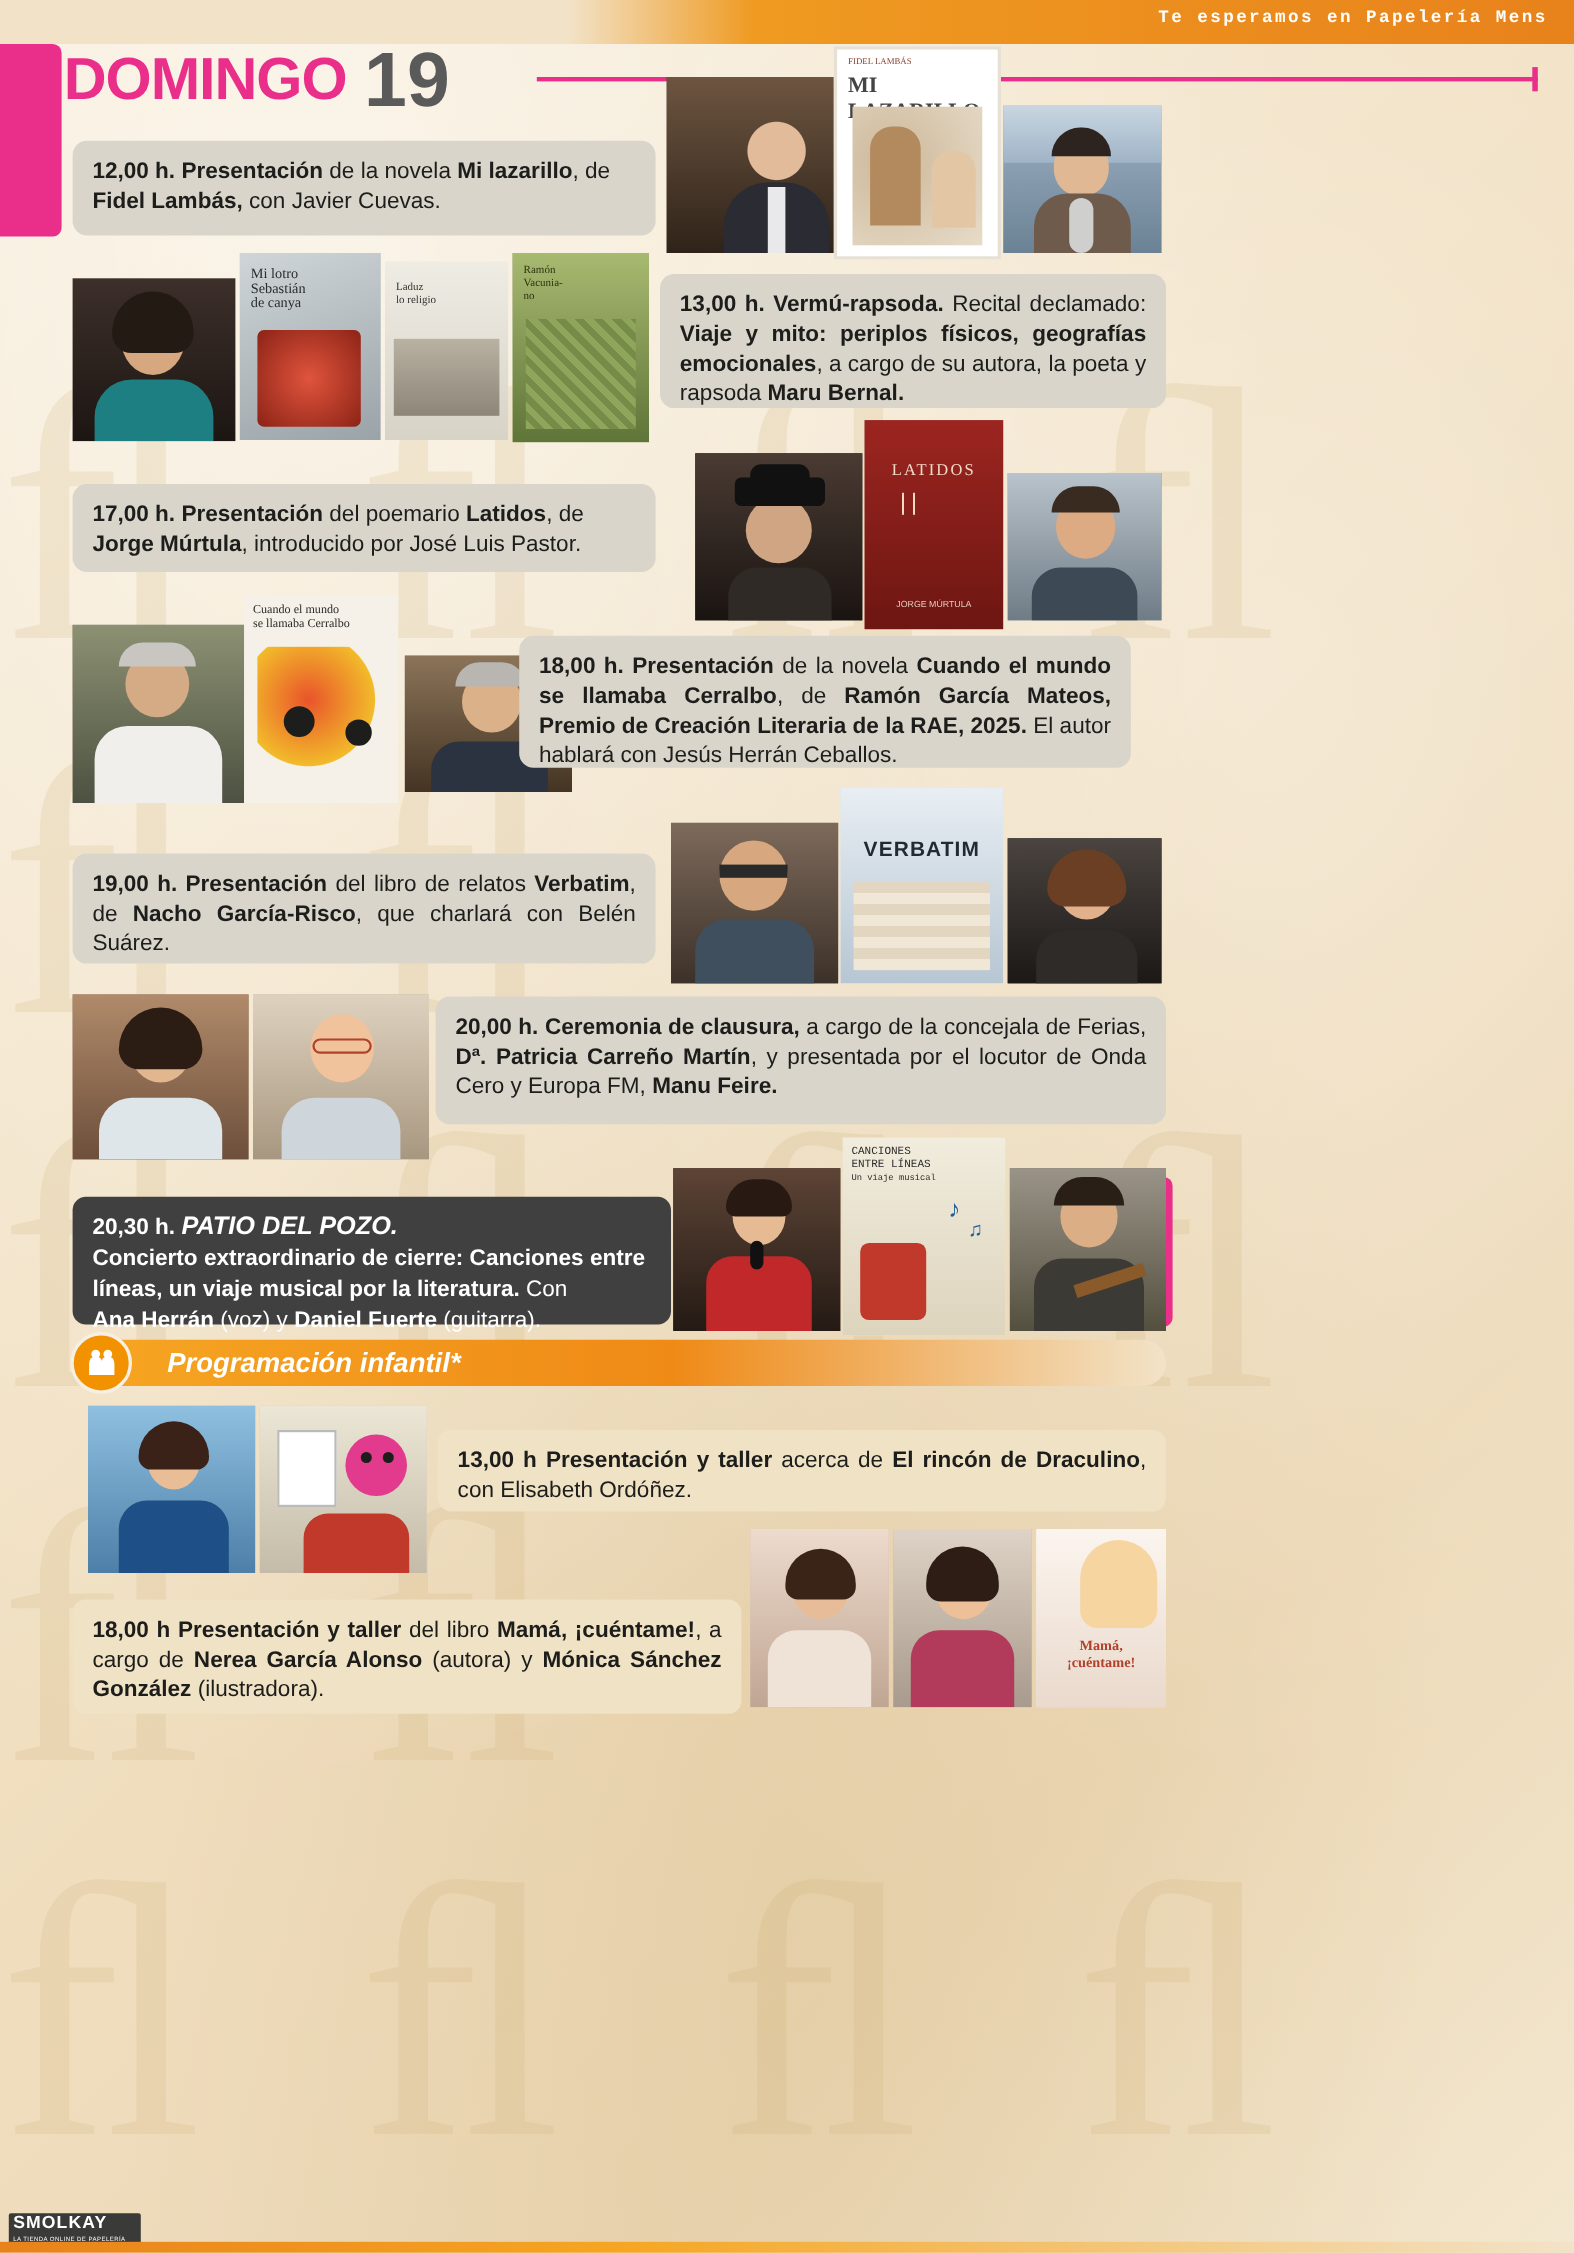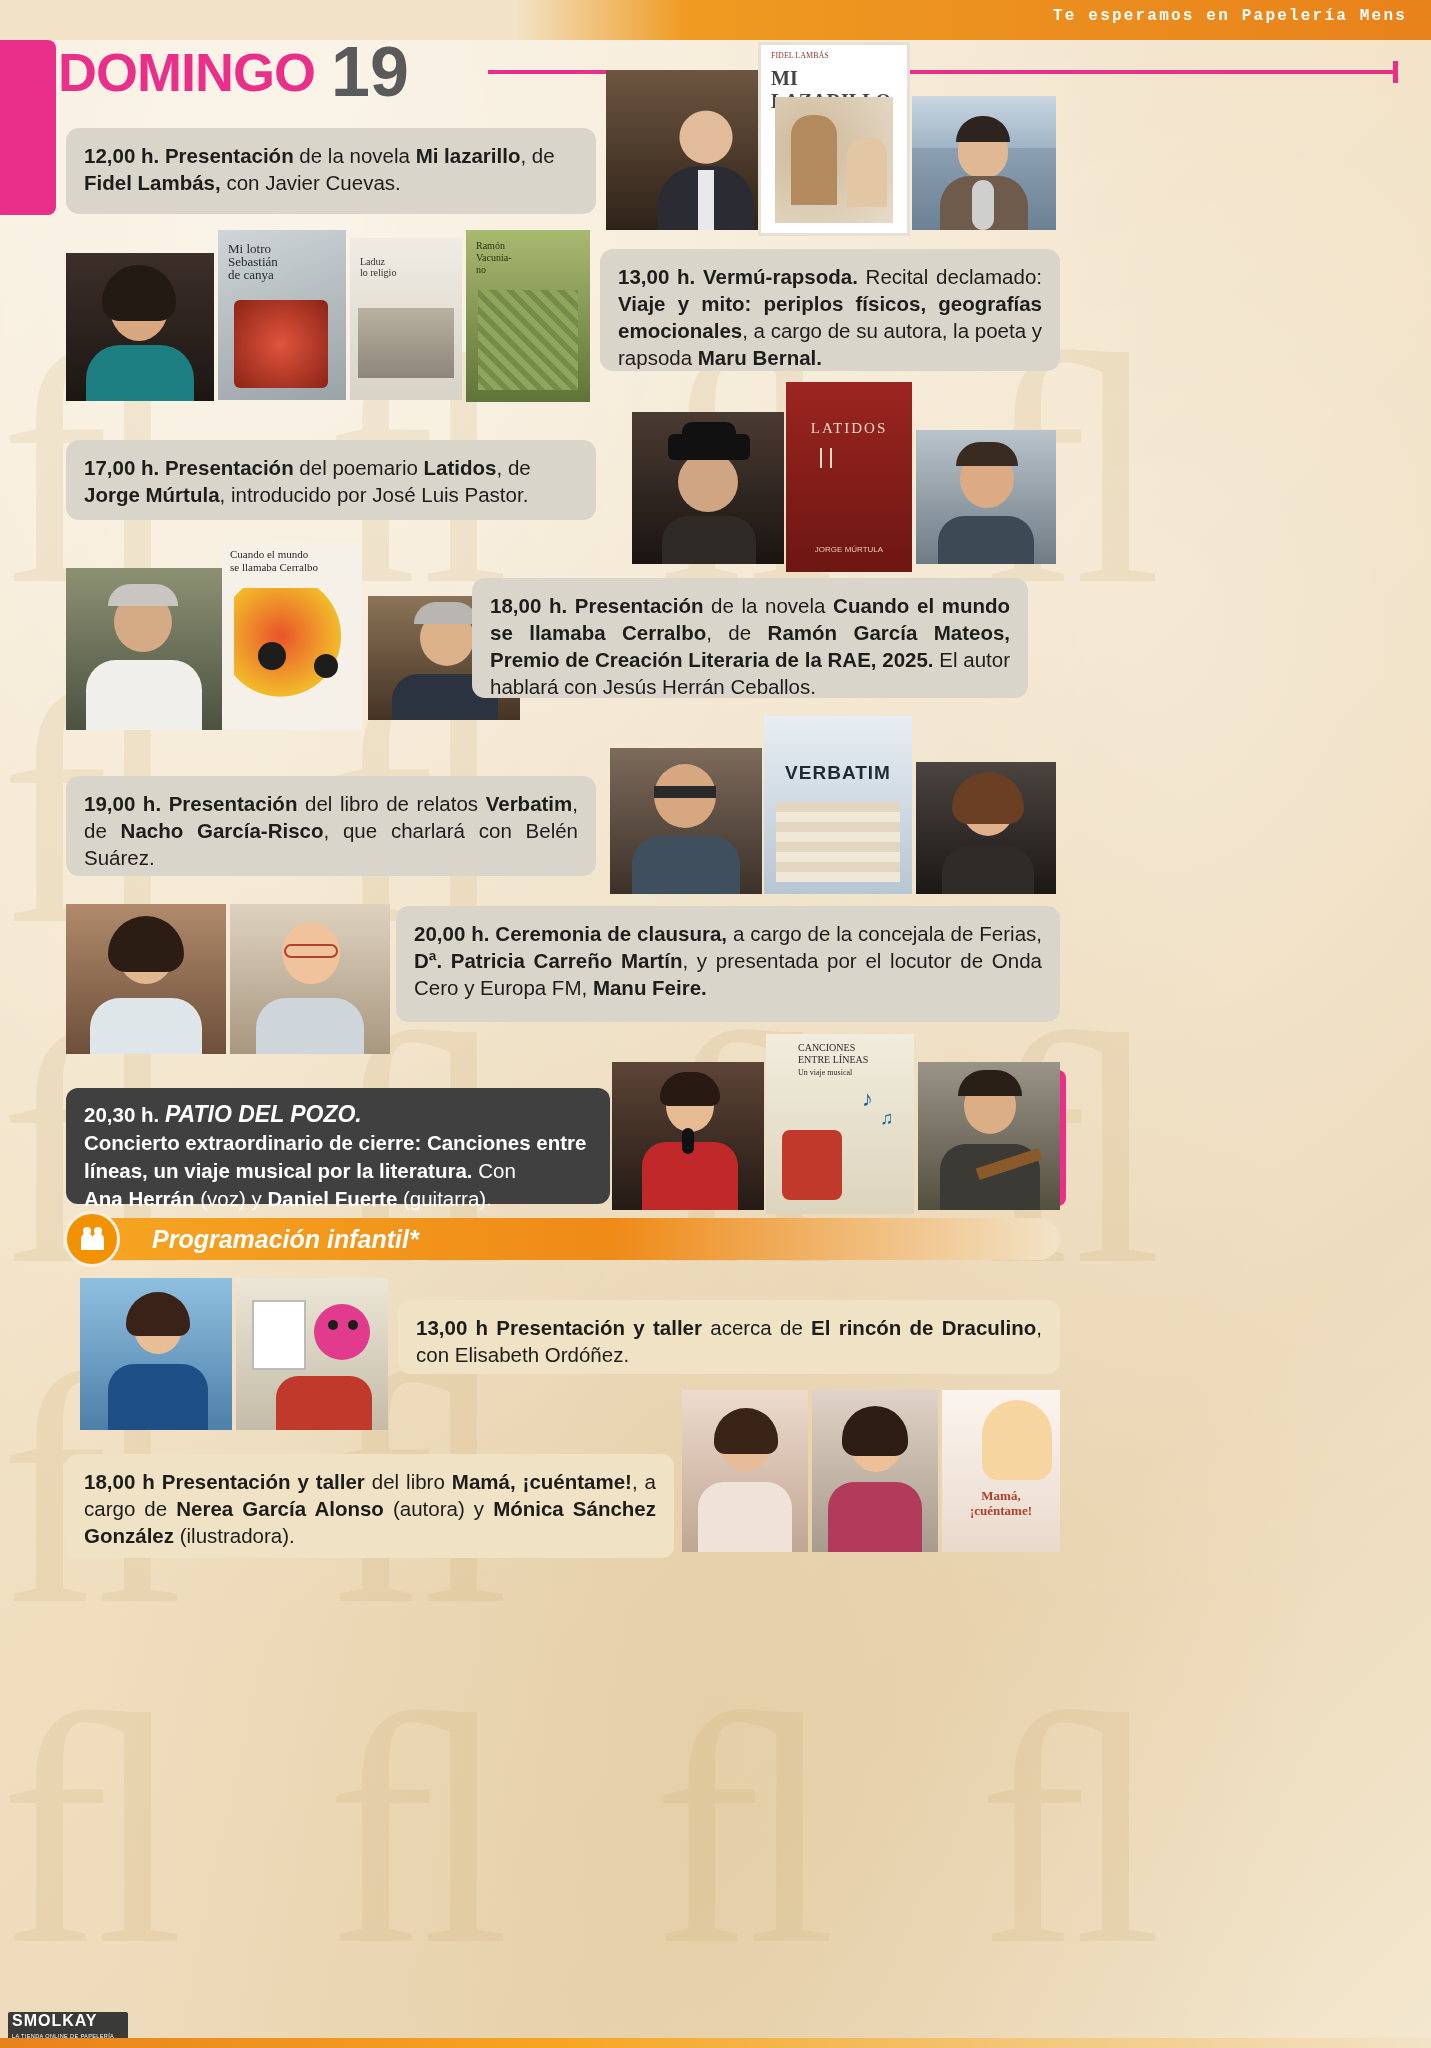--- a/index.html
+++ b/index.html
@@ -263,21 +263,21 @@
 
   <div class="photo" style="left:612px;top:1062px;width:152px;height:148px;background:#3b2a22;">
     <div style="position:absolute;inset:0;background:linear-gradient(180deg,#5d4436,#241a14);"></div>
     <div style="position:absolute;left:54px;top:18px;width:48px;height:52px;background:#e6bb94;border-radius:50%;"></div>
     <div style="position:absolute;left:48px;top:10px;width:60px;height:34px;background:#281a12;border-radius:30px 30px 10px 10px;"></div>
     <div style="position:absolute;left:30px;top:80px;width:96px;height:68px;background:#c0282a;border-radius:24px 24px 0 0;"></div>
     <div style="position:absolute;left:70px;top:66px;width:12px;height:26px;background:#111;border-radius:6px;"></div>
   </div>
   <div class="photo" style="left:766px;top:1034px;width:148px;height:180px;background:#eae3d0;">
     <div style="position:absolute;inset:0;background:linear-gradient(180deg,#f1ecdd,#ddd4bd);"></div>
-    <div style="position:absolute;left:8px;top:8px;right:6px;font-size:10px;color:#2b2b2b;font-family:Liberation Serif, serif;line-height:12px;margin-left:24px;">CANCIONES<br>ENTRE LÍNEAS<br><span style="font-size:8px">Un viaje musical</span></div>
+    <div style="position:absolute;left:8px;top:8px;right:6px;font-size:10px;color:#2b2b2b;font-family:Liberation Mono, monospace;line-height:12px;">CANCIONES<br>ENTRE LÍNEAS<br><span style="font-size:8px">Un viaje musical</span></div>
     <div style="position:absolute;left:96px;top:52px;font-size:22px;color:#1d5e9e;">♪</div>
     <div style="position:absolute;left:114px;top:74px;font-size:18px;color:#1d5e9e;">♫</div>
     <div style="position:absolute;left:16px;top:96px;width:60px;height:70px;background:#c0392b;border-radius:8px;"></div>
   </div>
   <div class="photo" style="left:918px;top:1062px;width:142px;height:148px;background:#7a7468;">
     <div style="position:absolute;inset:0;background:linear-gradient(180deg,#9a9488,#54503f);"></div>
     <div style="position:absolute;left:46px;top:16px;width:52px;height:56px;background:#dcae86;border-radius:50%;"></div>
     <div style="position:absolute;left:40px;top:8px;width:64px;height:26px;background:#2a1f17;border-radius:30px 30px 0 0;"></div>
     <div style="position:absolute;left:22px;top:82px;width:100px;height:66px;background:#3c3a34;border-radius:26px 26px 0 0;"></div>
     <div style="position:absolute;left:58px;top:96px;width:66px;height:12px;background:#8a5a2b;transform:rotate(-18deg);"></div>

